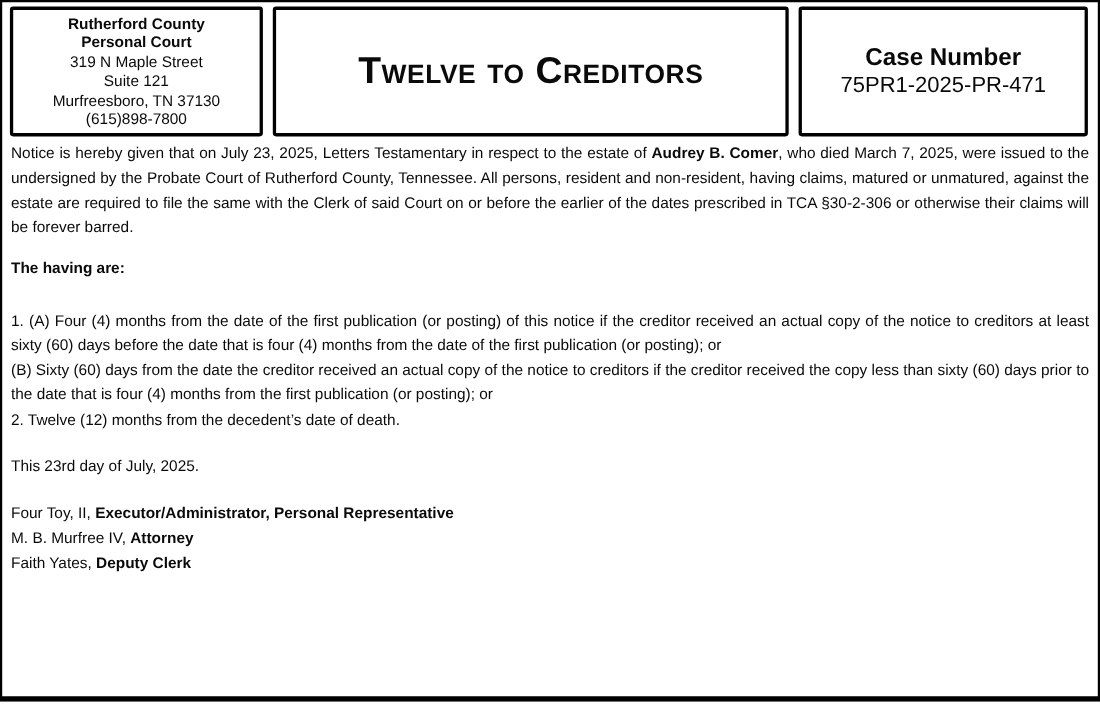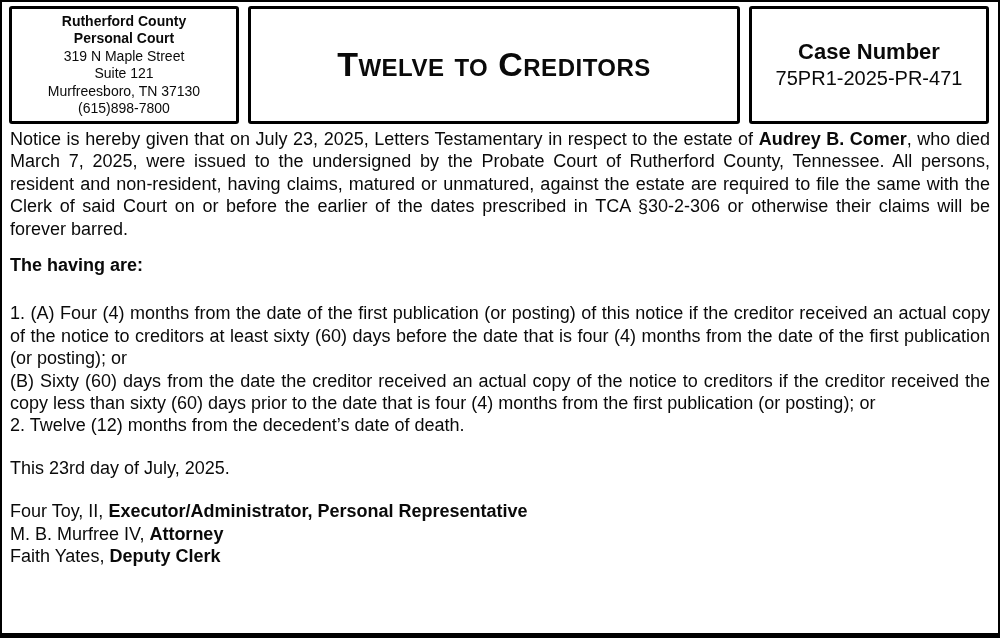--- a/index.html
+++ b/index.html
@@ -36,38 +36,38 @@
   .court-box .bold { font-weight: 700; }
   .title-box { flex: 1; }
   .doc-title {
     font-variant: small-caps;
     font-weight: 700;
     font-size: 34px;
     line-height: 1.05;
     letter-spacing: 0.5px;
   }
   .doc-subtitle { font-weight: 700; font-size: 23px; margin-top: 4px; }
-  .case-box { width: 240px; }
+  .case-box { width: 263px; }
   .case-label { font-weight: 700; font-size: 22px; line-height: 1.25; }
   .case-number { font-size: 20px; line-height: 1.35; }
   
   .estate-row {
     margin-top: 6px;
     border-top: 2px solid #000;
     border-bottom: 2px solid #000;
     text-align: center;
     font-size: 17px;
     line-height: 22px;
     padding: 5px 0 6px 0;
   }
   .estate-row b { font-weight: 700; }
   
   .body-area {
     padding: 4px 8px 0 8px;
-    font-size: 18px;
+    font-size: 14px;
     line-height: 22.4px;
   }
   .body-area p { margin: 0; }
   .just { text-align: justify; }
   .dates-heading { font-weight: 700; margin-top: 14px !important; }
   .gap-lg { margin-top: 26px !important; }
   .gap-md { margin-top: 20px !important; }
   .sig-block { margin-top: 21px; }
   .sig b { font-weight: 700; }
 </style>

